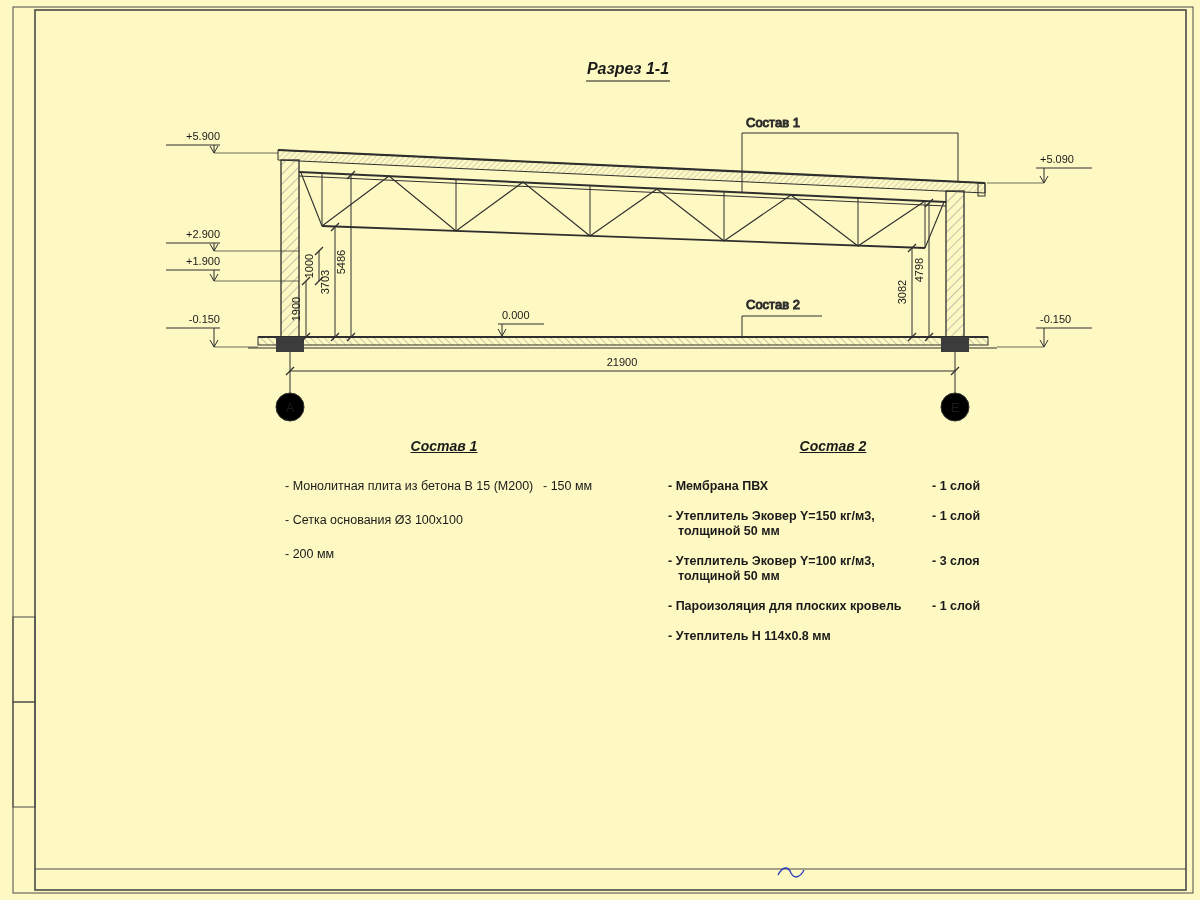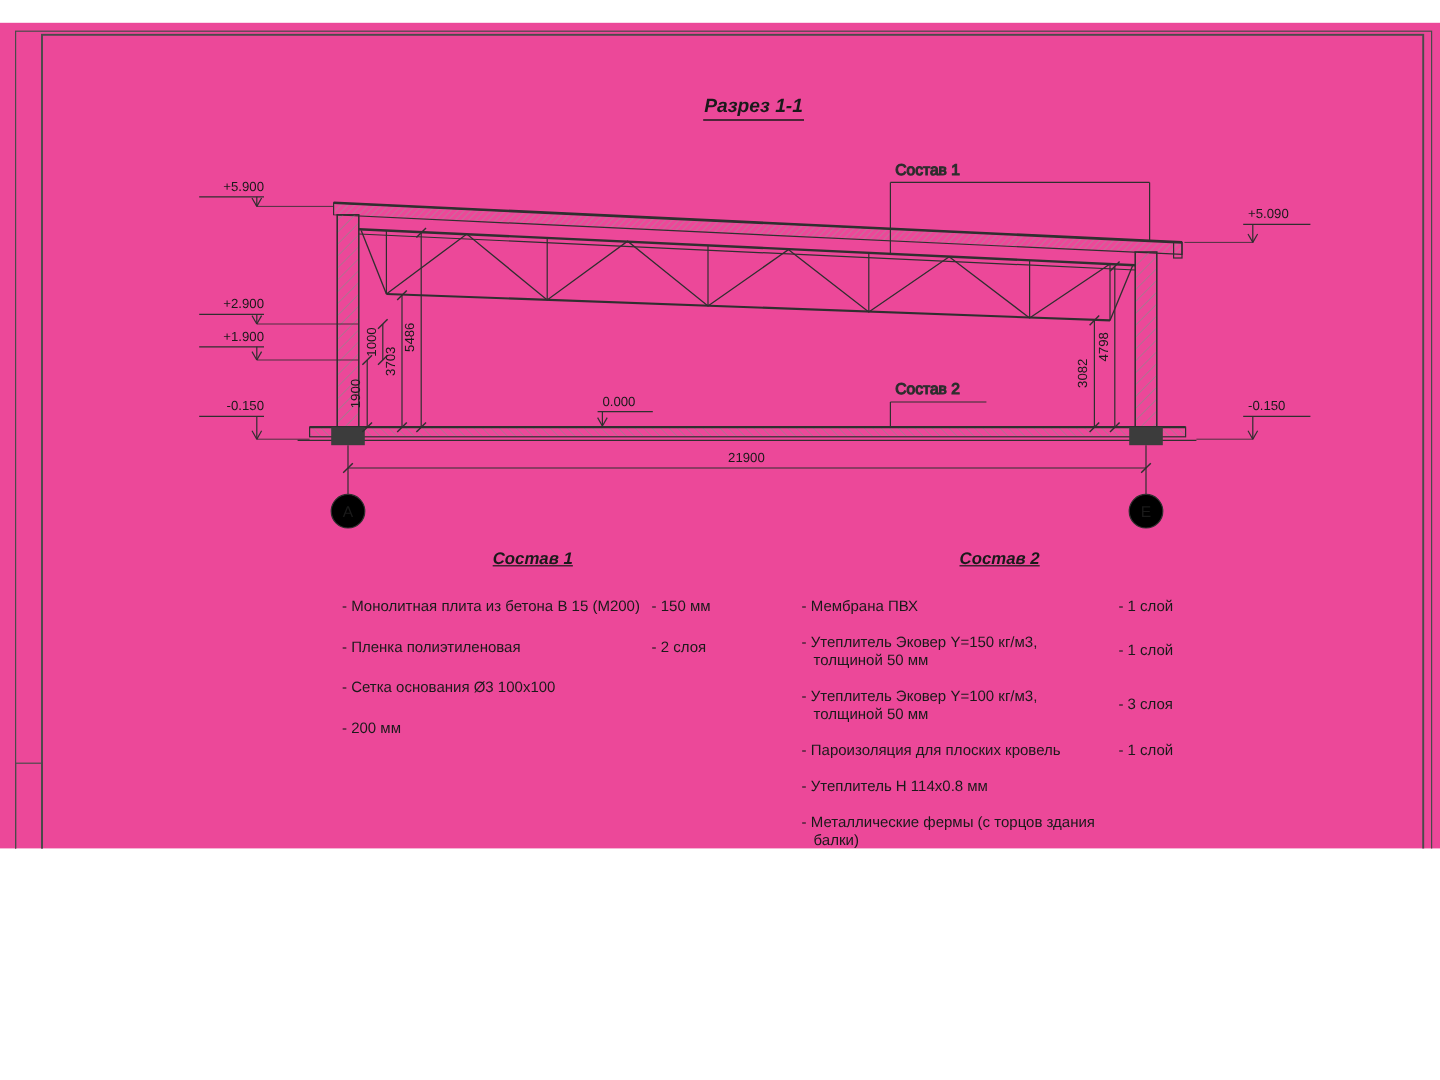--- a/index.html
+++ b/index.html
@@ -1,32 +1,32 @@
 <!DOCTYPE html>
 <html><head>
 <meta charset="utf-8">
 <style>
   * { margin:0; padding:0; box-sizing:border-box; }
   html,body { width:1200px; height:900px; }
   body { background:#ffffff; font-family:"Liberation Sans", sans-serif; color:#1a1a1a; }
-  .sheet { position:relative; width:1200px; height:688px; background:#ec4899; overflow:hidden;margin-top:19px; }
+  .sheet { position:relative; width:1200px; height:900px; background:#fef9c3; overflow:hidden; }
   svg.drawing { position:absolute; left:0; top:0; }
   svg text { font-family:"Liberation Sans", sans-serif; fill:#1a1a1a; }
   .dimtext { font-size:11px; }
   .labtext { font-size:13px; }
   .axistext { font-size:13px; }
   .titletext { font-size:16px; font-style:italic; font-weight:bold; }
 
   .list { position:absolute; font-size:12.5px; line-height:1.2; }
   .list1 { left:285px; top:438px; width:318px; }
   .list2 { left:668px; top:438px; width:330px; }
   .list-heading { font-style:italic; font-weight:600; text-decoration:underline; font-size:14px; text-align:center; margin-bottom:24px; }
-  .list-row { display:flex; align-items:center; }
+  .list-row { display:flex; align-items:flex-start; }
   .list1 .list-row { margin-bottom:19px; }
-  .list2 .list-row { margin-bottom:15px; }
+  .list2 .list-row { margin-bottom:15px;font-weight:bold; }
   .item-name { flex:1; white-space:pre-line; padding-left:10px; text-indent:-10px; }
   .item-value { text-align:left; }
   .list1 .item-value { width:60px; }
   .list2 .item-value { width:66px; }
 </style>
 </head>
 <body>
 
 <div class="sheet">
 
@@ -212,24 +212,20 @@
   <path d="M778,875 c5,-9 10,-9 13,-2 c3,6 9,5 13,-3" stroke="#2a3bbd" stroke-width="1.3" fill="none"></path>
 </svg>
 
   <div class="list list1">
     <div class="list-heading">Состав 1</div>
     <div class="list-row">
       <span class="item-name">- Монолитная плита из бетона В 15 (М200)</span>
       <span class="item-value">- 150 мм</span>
     </div>
     <div class="list-row">
-      <span class="item-name">- Пленка полиэтиленовая</span>
-      <span class="item-value">- 2 слоя</span>
-    </div>
-    <div class="list-row">
       <span class="item-name">- Сетка основания Ø3 100х100</span>
       <span class="item-value"></span>
     </div>
     <div class="list-row">
       <span class="item-value">- 200 мм</span>
     </div>
   </div>
 
   <div class="list list2">
     <div class="list-heading">Состав 2</div>
@@ -248,19 +244,15 @@
       <span class="item-value">- 3 слоя</span>
     </div>
     <div class="list-row">
       <span class="item-name">- Пароизоляция для плоских кровель</span>
       <span class="item-value">- 1 слой</span>
     </div>
     <div class="list-row">
       <span class="item-name">- Утеплитель Н 114х0.8 мм</span>
       <span class="item-value"></span>
     </div>
-    <div class="list-row">
-      <span class="item-name">- Металлические фермы (с торцов здания балки)</span>
-      <span class="item-value"></span>
-    </div>
   </div>
 
 </div>
 
 </body></html>

